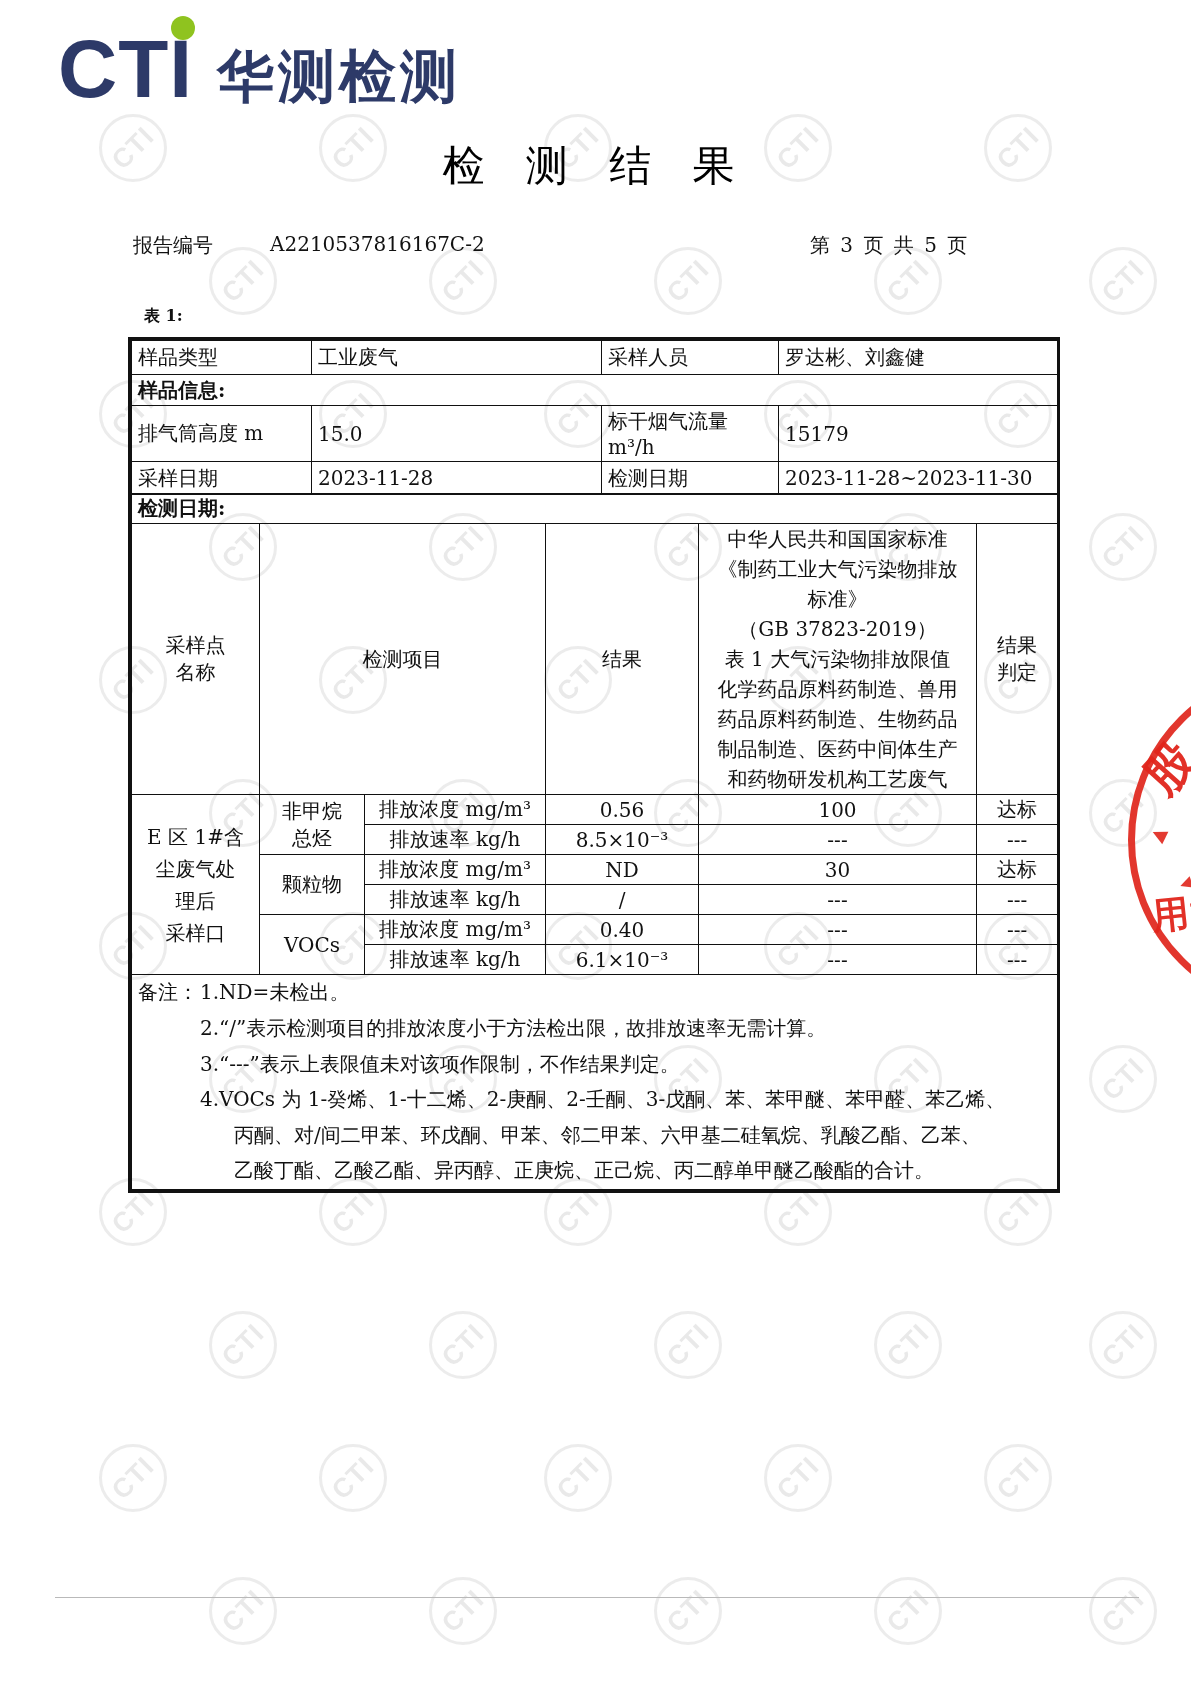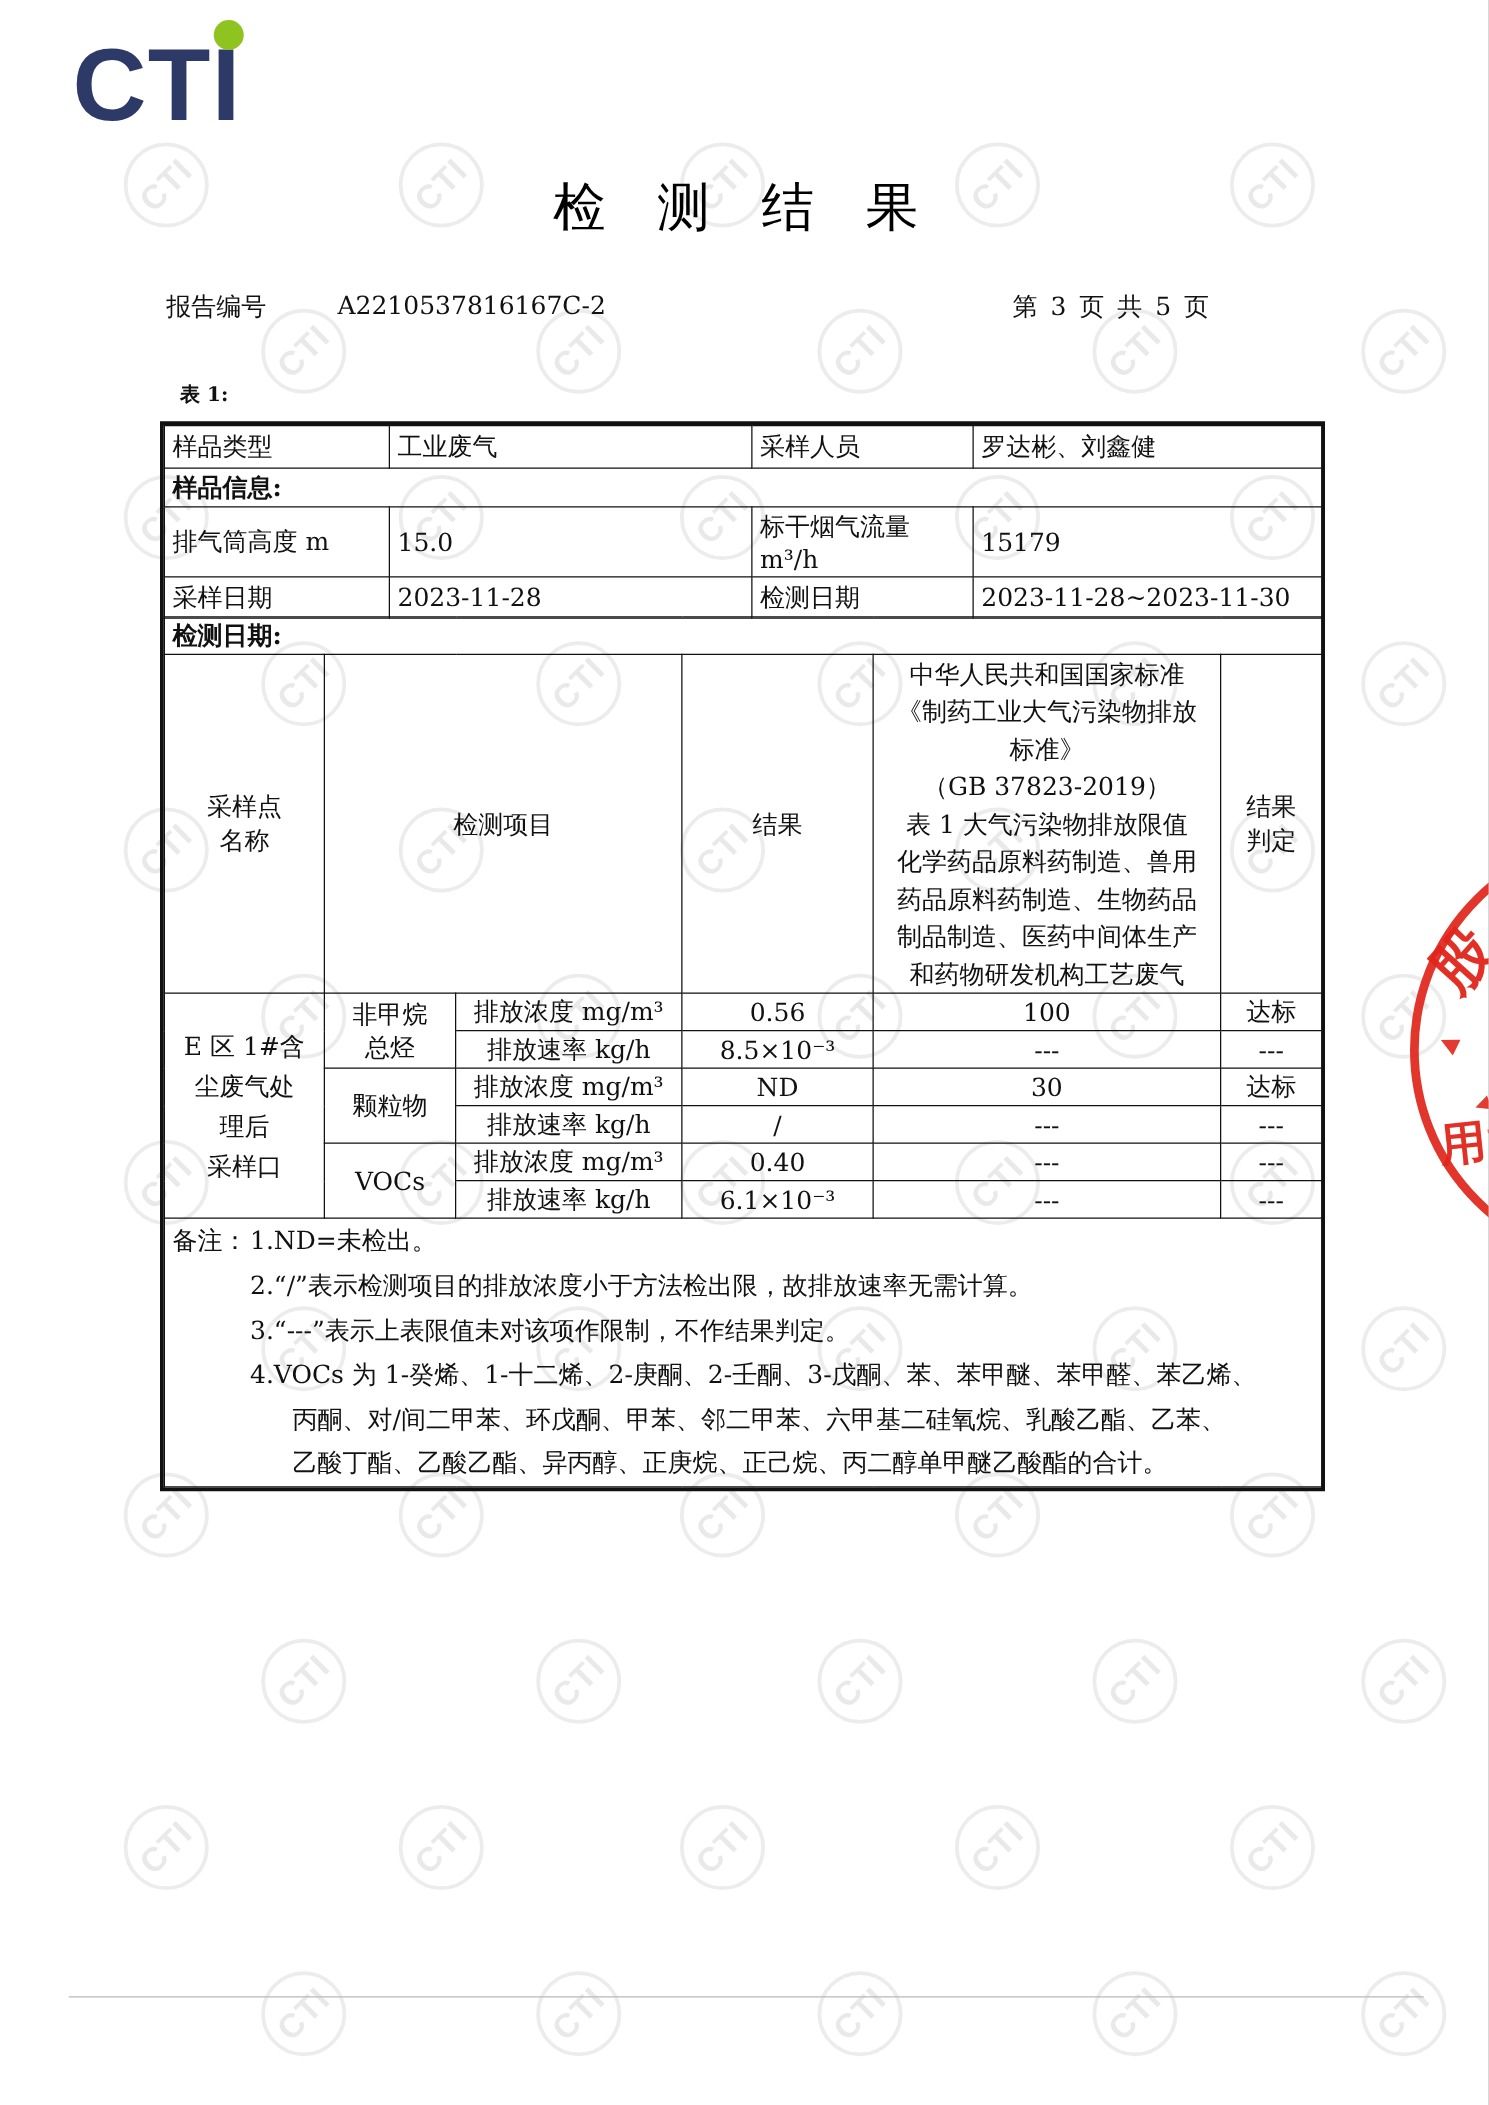--- a/index.html
+++ b/index.html
@@ -298,20 +298,21 @@
       <div class="wm" style="left: 1089px; top: 1577px;">
         <span>CTI</span>
       </div>
     </div>
 
   <div class="logo">
     <span class="logo-cti">
       <span>CTI</span>
       <span class="logo-dot"></span>
     </span>
+    <span class="logo-cn">华测检测</span>
   </div>
 
   <div class="doc-title">检  测  结  果</div>
 
   <div class="meta">
     <span class="meta-label">报告编号</span>
     <span class="meta-value">A2210537816167C-2</span>
     <span class="meta-page">第 3 页 共 5 页</span>
   </div>
 

